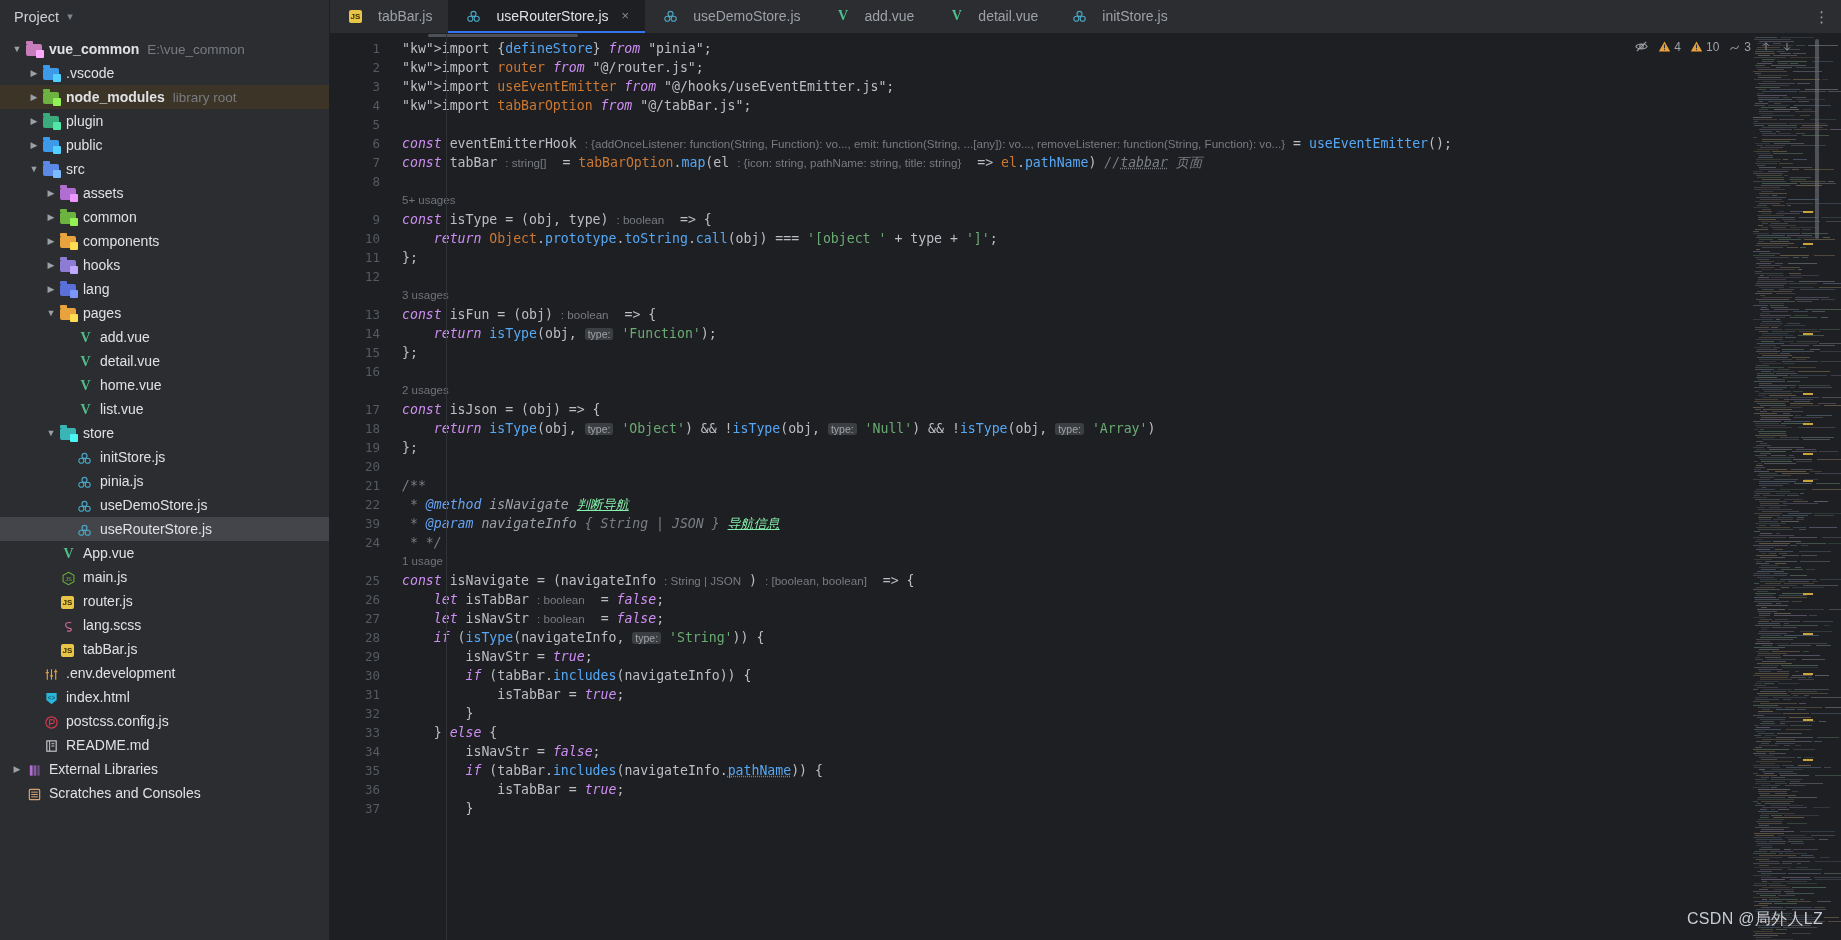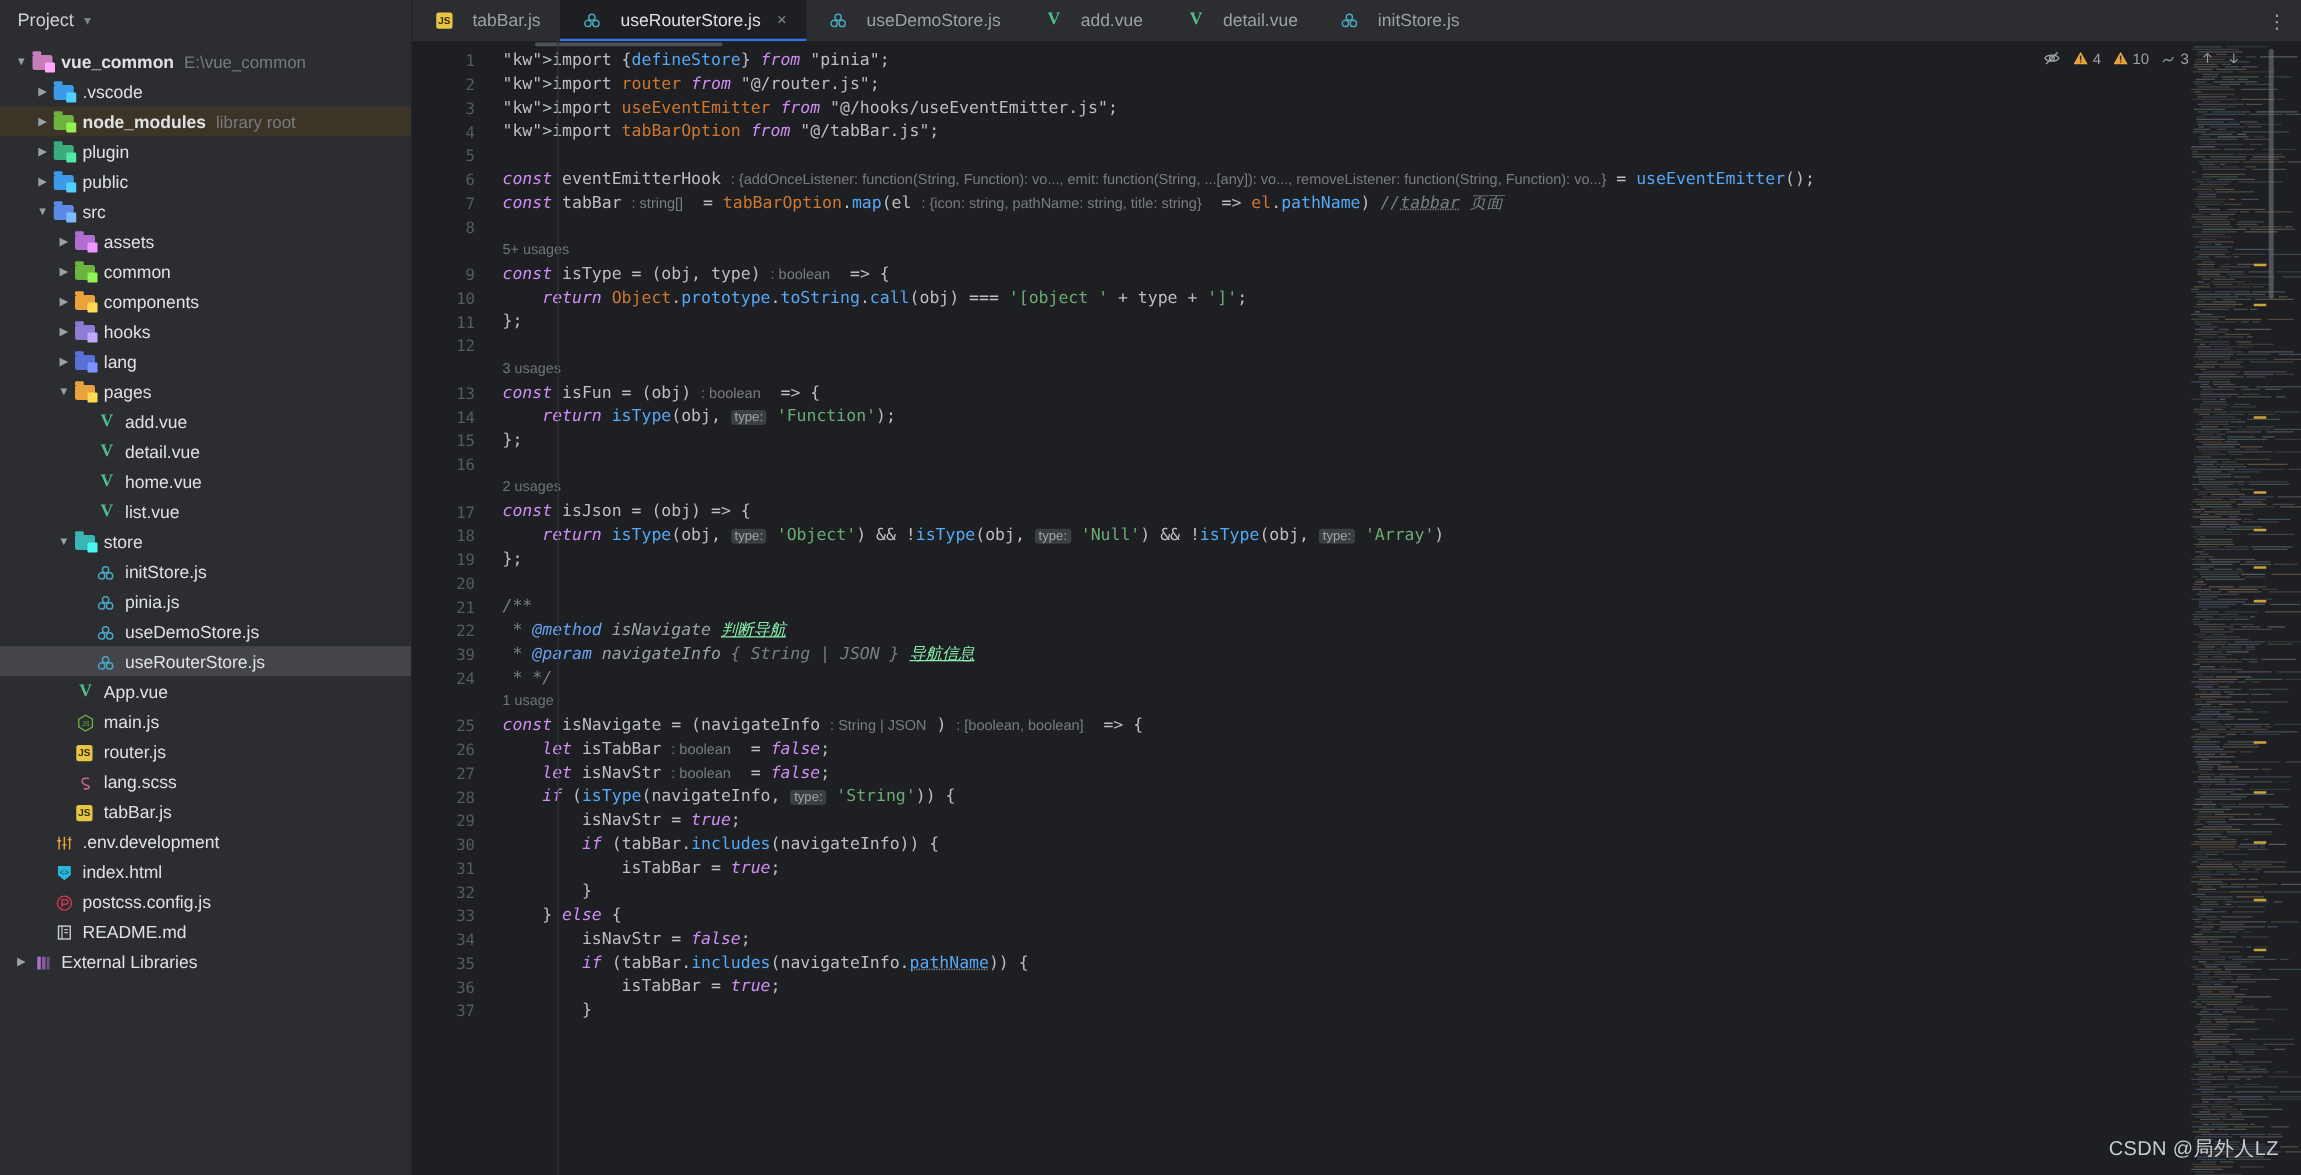--- a/index.html
+++ b/index.html
@@ -567,20 +567,32 @@
         <div class="tree-row" style="padding-left: 10px;">
           <span class="arrow">▶</span>
           <span class="ficon">
             <svg width="15" height="15" viewBox="0 0 16 16" style="position:absolute;left:1px;top:1px;">
               <rect x="3" y="2.5" width="3" height="11" fill="#b06fd0"></rect>
               <rect x="7" y="2.5" width="3" height="11" fill="#b06fd0" opacity="0.7"></rect>
               <rect x="11" y="2.5" width="2.5" height="11" fill="#b06fd0" opacity="0.5"></rect>
             </svg>
           </span>
           <span class="tlabel">External Libraries</span>
+        </div>
+        <div class="tree-row" style="padding-left: 10px;">
+          <span class="arrow spacer"></span>
+          <span class="ficon">
+            <svg width="15" height="15" viewBox="0 0 16 16" style="position:absolute;left:1px;top:1px;">
+              <rect x="2.5" y="2.5" width="11" height="11" rx="1" fill="none" stroke="#d4a373" stroke-width="1.3"></rect>
+              <line x1="4.5" y1="5.5" x2="11.5" y2="5.5" stroke="#d4a373" stroke-width="1.1"></line>
+              <line x1="4.5" y1="8" x2="11.5" y2="8" stroke="#d4a373" stroke-width="1.1"></line>
+              <line x1="4.5" y1="10.5" x2="11.5" y2="10.5" stroke="#d4a373" stroke-width="1.1"></line>
+            </svg>
+          </span>
+          <span class="tlabel">Scratches and Consoles</span>
         </div>
       </div>
 
     <div class="editor">
 
       <div class="edit-top-scroll"></div>
 
       <div class="gutter" id="gutter">
           <div class="gline">1</div>
           <div class="gline">2</div>

